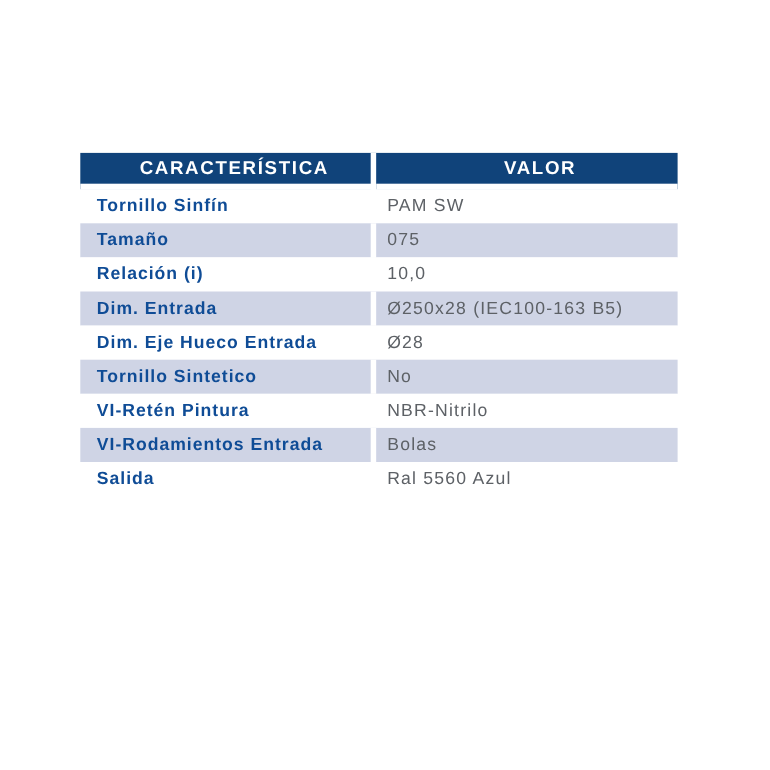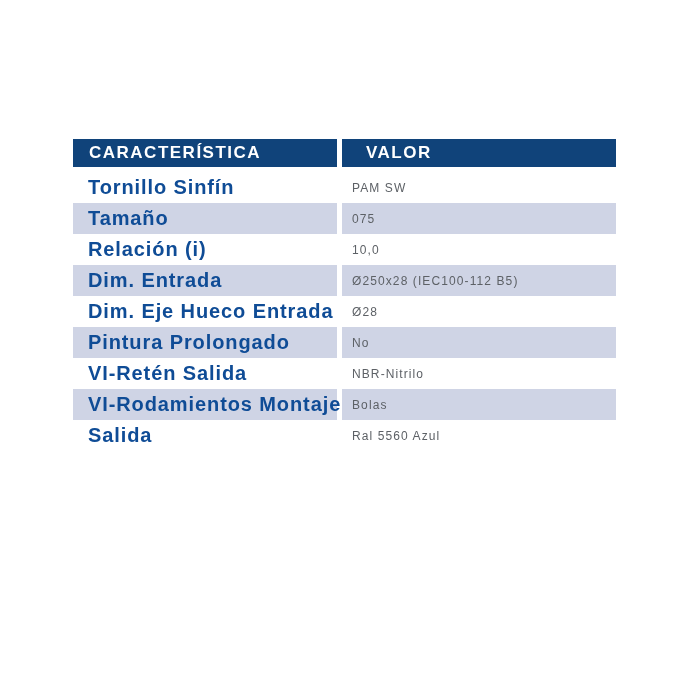--- a/index.html
+++ b/index.html
@@ -25,49 +25,49 @@
     top:139px;
     width:543px;
     border-collapse:separate;
     border-spacing:0;
     table-layout:fixed;
   }
   .spec-table col.c1{width:269px;}
   .spec-table th{
     background:var(--header-bg);
     color:var(--header-text);
-    text-align:left;
+    text-align:center;
     font-size:17px;
     font-weight:bold;
     letter-spacing:1.5px;
     height:33px;
     padding:0 0 0 16px;
     vertical-align:middle;
     border-bottom:5px solid var(--divider-color);
     white-space:nowrap;
   }
   .spec-table th.th-label{border-right:5px solid var(--divider-color);}
   .spec-table th.th-value{padding-left:24px;}
   .spec-table td{
     height:31px;
     vertical-align:middle;
     white-space:nowrap;
     background:var(--row-bg);
   }
   .spec-table td.cell-label{
     color:var(--label-color);
     font-weight:bold;
-    font-size:20px;
+    font-size:16px;
     letter-spacing:0.9px;
     padding:0 0 0 15px;
     border-right:5px solid var(--divider-color);
   }
   .spec-table td.cell-value{
     color:var(--value-color);
-    font-size:12px;
+    font-size:16px;
     letter-spacing:1.1px;
     padding:0 0 0 10px;
   }
   .spec-table tbody tr:nth-child(even) td{background:var(--row-alt-bg);}
 </style>
 </head>
 <body>
 
 <table class="spec-table">
   <colgroup>
@@ -88,36 +88,36 @@
       <tr>
         <td class="cell-label">Tamaño</td>
         <td class="cell-value">075</td>
       </tr>
       <tr>
         <td class="cell-label">Relación (i)</td>
         <td class="cell-value">10,0</td>
       </tr>
       <tr>
         <td class="cell-label">Dim. Entrada</td>
-        <td class="cell-value">Ø250x28 (IEC100-112 B5)</td>
+        <td class="cell-value">Ø250x28 (IEC100-163 B5)</td>
       </tr>
       <tr>
         <td class="cell-label">Dim. Eje Hueco Entrada</td>
         <td class="cell-value">Ø28</td>
       </tr>
       <tr>
-        <td class="cell-label">Pintura Prolongado</td>
+        <td class="cell-label">Tornillo Sintetico</td>
         <td class="cell-value">No</td>
       </tr>
       <tr>
-        <td class="cell-label">VI-Retén Salida</td>
+        <td class="cell-label">VI-Retén Pintura</td>
         <td class="cell-value">NBR-Nitrilo</td>
       </tr>
       <tr>
-        <td class="cell-label">VI-Rodamientos Montaje</td>
+        <td class="cell-label">VI-Rodamientos Entrada</td>
         <td class="cell-value">Bolas</td>
       </tr>
       <tr>
         <td class="cell-label">Salida</td>
         <td class="cell-value">Ral 5560 Azul</td>
       </tr>
     </tbody>
 </table>
 
 </body></html>

